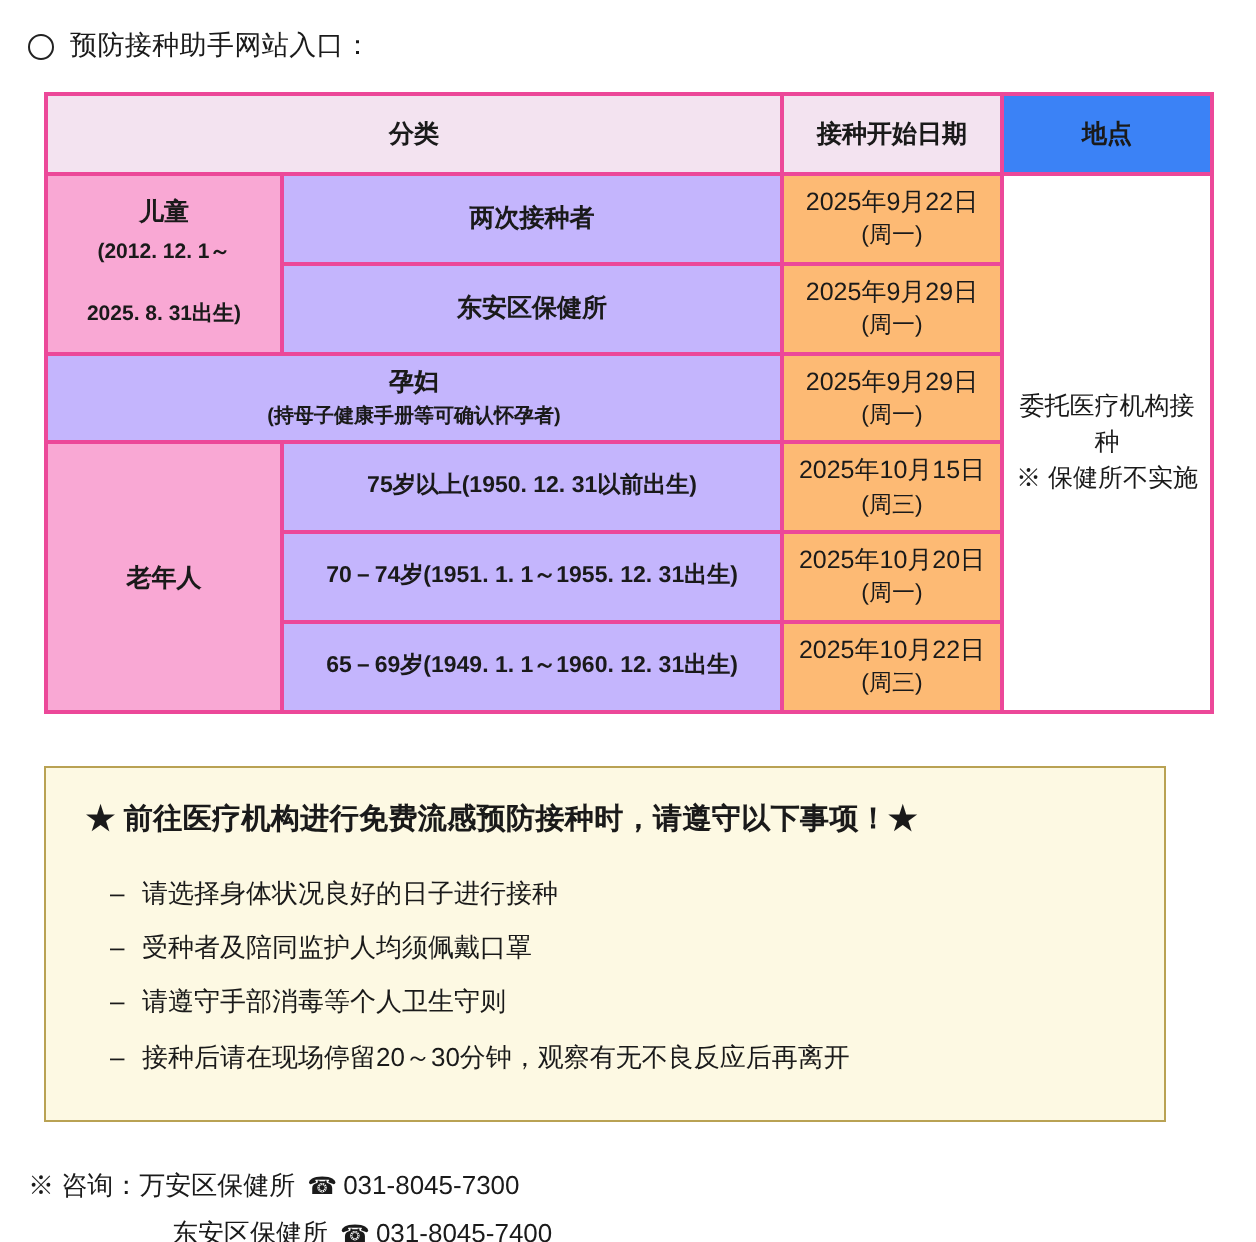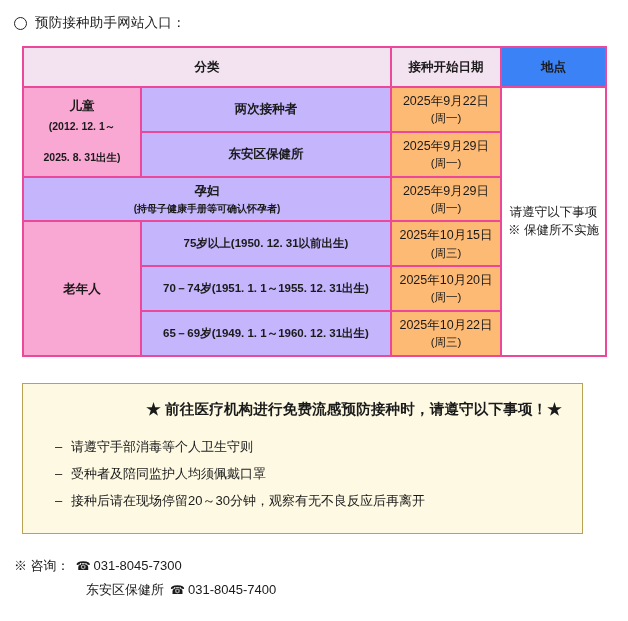--- a/index.html
+++ b/index.html
@@ -113,21 +113,21 @@
     margin: 26px 0 0 22px;
     width: 561px;
     box-sizing: border-box;
     border: 1.6px solid #b9a253;
     background: #fdf9e3;
     padding: 16px 20px 18px 20px;
   }
   .notice-title {
     font-size: 14.5px;
     font-weight: bold;
-    text-align: right;
+    text-align: left;
     letter-spacing: 0.2px;
     margin-bottom: 14px;
   }
   .notice-list {
     margin: 0;
     padding: 0;
     list-style: none;
   }
   .notice-list li {
     font-size: 13px;
@@ -189,21 +189,21 @@
         <span>儿童</span>
         <span class="sub">(2012. 12. 1～</span>
         <span class="sub" style="margin-top:16px">2025. 8. 31出生)</span>
       </td>
       <td class="target">两次接种者</td>
       <td class="date">
         <span>2025年9月22日</span>
         <span class="wk">(周一)</span>
       </td>
       <td class="place" rowspan="6">
-        <span class="ln">请遵守以下事项</span>
+        <span class="ln">委托医疗机构接种</span>
         <span class="ln">※ 保健所不实施</span>
       </td>
     </tr>
 
     <tr>
       <td class="target">东安区保健所</td>
       <td class="date">
         <span>2025年9月29日</span>
         <span class="wk">(周一)</span>
       </td>
@@ -245,29 +245,31 @@
         <span>2025年10月22日</span>
         <span class="wk">(周三)</span>
       </td>
     </tr>
   </tbody>
 </table>
 
 <div class="notice">
   <div class="notice-title">★ 前往医疗机构进行免费流感预防接种时，请遵守以下事项！★</div>
   <ul class="notice-list">
+    <li>请选择身体状况良好的日子进行接种</li>
+    <li>受种者及陪同监护人均须佩戴口罩</li>
     <li>请遵守手部消毒等个人卫生守则</li>
-    <li>受种者及陪同监护人均须佩戴口罩</li>
     <li>接种后请在现场停留20～30分钟，观察有无不良反应后再离开</li>
   </ul>
 </div>
 
 <div class="footer">
   <div class="row">
     <span>※ 咨询：</span>
+    <span>万安区保健所</span>
     <span class="phone-icon">☎</span>
     <span>031-8045-7300</span>
   </div>
   <div class="row indent">
     <span>东安区保健所</span>
     <span class="phone-icon">☎</span>
     <span>031-8045-7400</span>
   </div>
 </div>
 

